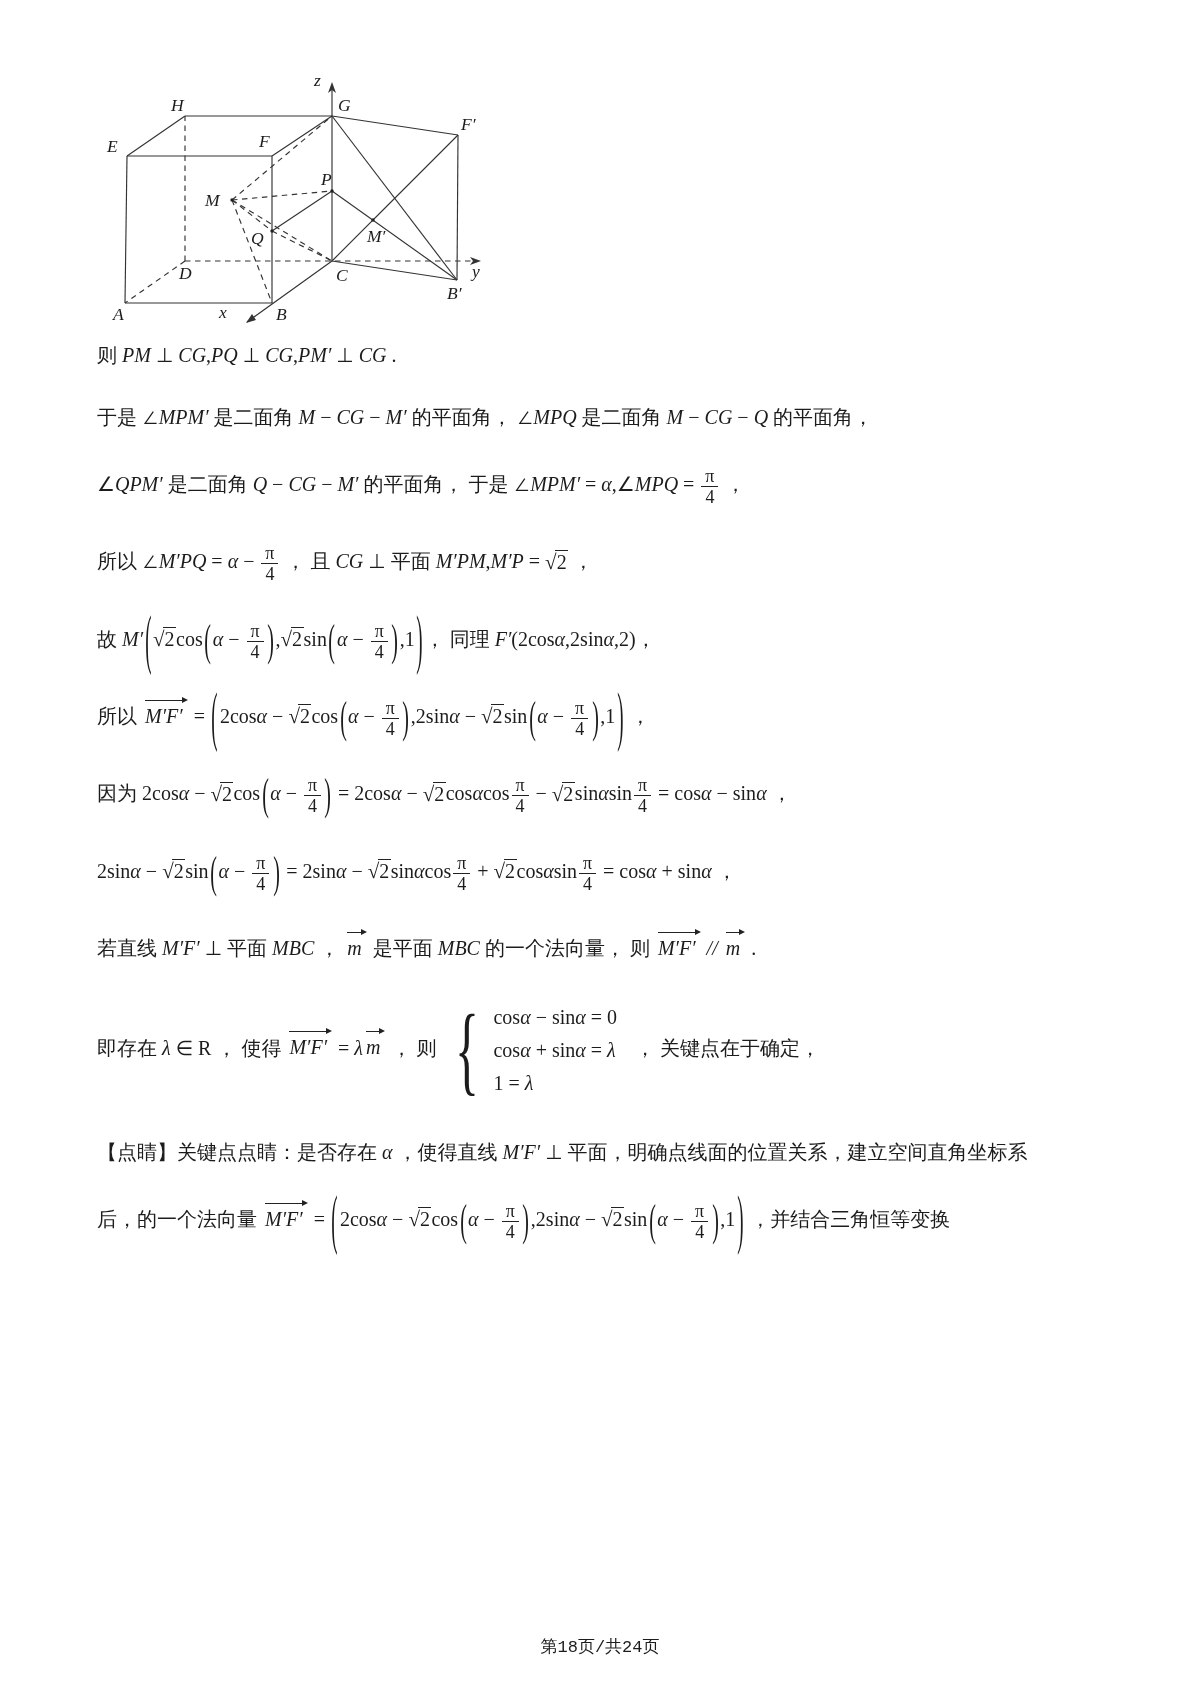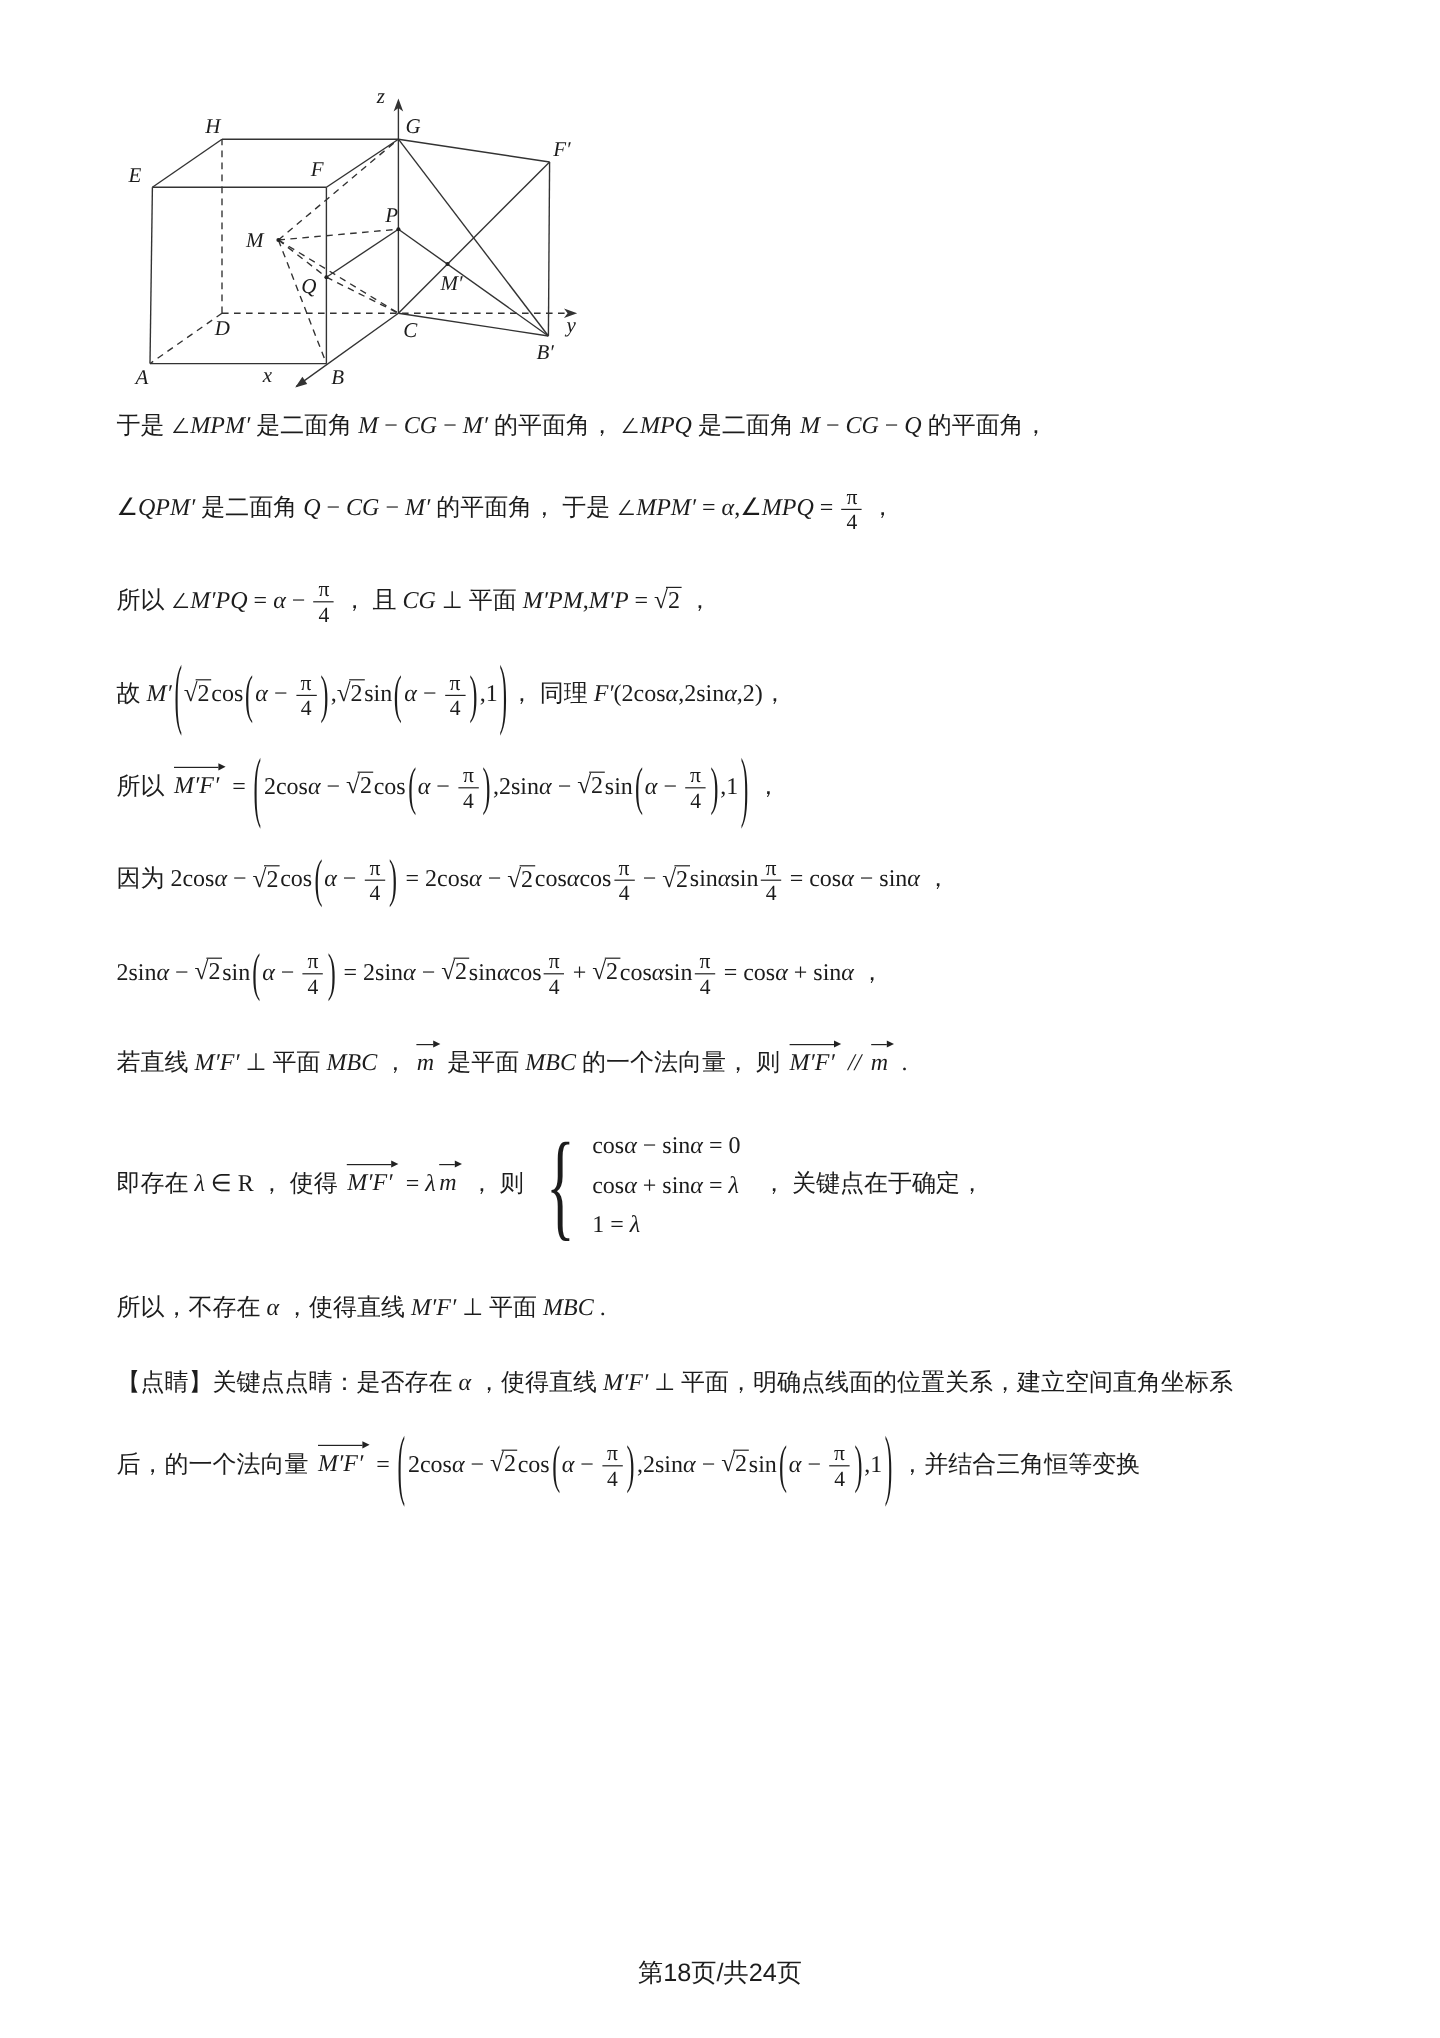--- a/index.html
+++ b/index.html
@@ -27,21 +27,21 @@
   .vec::after{content:'';position:absolute;top:-1px;right:0;border-left:6px solid #222;border-top:3px solid transparent;border-bottom:3px solid transparent}
   .grp{display:inline-flex;align-items:center;vertical-align:middle}
   .ginner{display:inline-block;white-space:nowrap}
   .paren{display:inline-block;font-size:21px;margin:0 1.5px;vertical-align:middle}
   .p1{transform:scaleY(3.1) scaleX(0.9)}
   .p2{transform:scaleY(2.1) scaleX(0.95)}
   .cases{display:inline-flex;align-items:center;vertical-align:middle;margin:0 2px}
   .brace{font-size:100px;line-height:1;transform:scaleX(0.5);margin-right:-14px;font-family:"Liberation Serif",serif}
   .rows{display:inline-block}
   .crow{display:block;margin:7px 16px;white-space:nowrap}
-  .footer{position:absolute;bottom:40px;left:0;width:100%;text-align:center;font-family:Liberation Sans, sans-serif;font-size:21px;color:#1c1c1c}
+  .footer{position:absolute;bottom:40px;left:0;width:100%;text-align:center;font-family:Liberation Mono, monospace;font-size:17px;color:#1c1c1c}
 </style>
 </head>
 <body>
 
 <div class="page">
 
   <svg class="fig" width="400" height="268" viewBox="0 0 400 268">
     <g>
       <line x1="32" y1="86" x2="177" y2="86"></line>
       <line x1="177" y1="86" x2="237" y2="46"></line>
@@ -99,20 +99,21 @@
       <text x="241" y="211">C</text>
       <text x="352" y="229">B′</text>
       <text x="377" y="207">y</text>
       <text x="18" y="250">A</text>
       <text x="181" y="250">B</text>
       <text x="124" y="248">x</text>
     </g>
   </svg>
 
   <div class="content" id="lines">
+      <div class="line"><span class="cn">则 </span><span class="it">PM</span><span class="rm"> ⊥ </span><span class="it">CG</span><span class="rm">,</span><span class="it">PQ</span><span class="rm"> ⊥ </span><span class="it">CG</span><span class="rm">,</span><span class="it">PM′</span><span class="rm"> ⊥ </span><span class="it">CG</span><span class="cn"> .</span></div>
       <div class="line"><span class="cn">于是 </span><span class="rm">∠</span><span class="it">MPM′</span><span class="cn"> 是二面角 </span><span class="it">M</span><span class="rm"> − </span><span class="it">CG</span><span class="rm"> − </span><span class="it">M′</span><span class="cn"> 的平面角， </span><span class="rm">∠</span><span class="it">MPQ</span><span class="cn"> 是二面角 </span><span class="it">M</span><span class="rm"> − </span><span class="it">CG</span><span class="rm"> − </span><span class="it">Q</span><span class="cn"> 的平面角，</span></div>
       <div class="line"><span class="rm">∠</span><span class="it">QPM′</span><span class="cn"> 是二面角 </span><span class="it">Q</span><span class="rm"> − </span><span class="it">CG</span><span class="rm"> − </span><span class="it">M′</span><span class="cn"> 的平面角， 于是 </span><span class="rm">∠</span><span class="it">MPM′</span><span class="rm"> = </span><span class="it">α</span><span class="rm">,</span><span class="rm">∠</span><span class="it">MPQ</span><span class="rm"> = </span><span class="frac">
           <span class="num">π</span>
           <span class="den">4</span>
         </span><span class="cn"> ，</span></div>
       <div class="line"><span class="cn">所以 </span><span class="rm">∠</span><span class="it">M′PQ</span><span class="rm"> = </span><span class="it">α</span><span class="rm"> − </span><span class="frac">
           <span class="num">π</span>
           <span class="den">4</span>
         </span><span class="cn"> ， 且 </span><span class="it">CG</span><span class="rm"> ⊥ </span><span class="cn">平面 </span><span class="it">M′PM</span><span class="rm">,</span><span class="it">M′P</span><span class="rm"> = </span><span class="sqrt"><span class="rsign">√</span><span class="rad">2</span></span><span class="cn"> ，</span></div>
       <div class="line"><span class="cn">故 </span><span class="it">M′</span><span class="grp">
@@ -183,21 +184,20 @@
         </span><span class="rm"> = cos</span><span class="it">α</span><span class="rm"> + sin</span><span class="it">α</span><span class="cn"> ，</span></div>
       <div class="line"><span class="cn">若直线 </span><span class="it">M′F′</span><span class="rm"> ⊥ </span><span class="cn">平面 </span><span class="it">MBC</span><span class="cn"> ， </span><span class="vec">m</span><span class="cn"> 是平面 </span><span class="it">MBC</span><span class="cn"> 的一个法向量， 则 </span><span class="vec">M′F′</span><span class="it"> // </span><span class="vec">m</span><span class="cn"> .</span></div>
       <div class="line"><span class="cn">即存在 </span><span class="it">λ</span><span class="rm"> ∈ R</span><span class="cn"> ， 使得 </span><span class="vec">M′F′</span><span class="rm"> = </span><span class="it">λ</span><span class="vec">m</span><span class="cn"> ， 则 </span><span class="cases">
           <span class="brace">{</span>
           <span class="rows">
             <span class="crow"><span class="rm">cos</span><span class="it">α</span><span class="rm"> − sin</span><span class="it">α</span><span class="rm"> = 0</span></span>
             <span class="crow"><span class="rm">cos</span><span class="it">α</span><span class="rm"> + sin</span><span class="it">α</span><span class="rm"> = </span><span class="it">λ</span></span>
             <span class="crow"><span class="rm">1 = </span><span class="it">λ</span></span>
           </span>
         </span><span class="cn">， 关键点在于确定，</span></div>
-      <div class="line"><span class="cn">所以，不存在 </span><span class="it">α</span><span class="cn"> ，使得直线 </span><span class="it">M′F′</span><span class="rm"> ⊥ </span><span class="cn">平面 </span><span class="it">MBC</span><span class="cn"> .</span></div>
       <div class="line"><span class="cn">【点睛】关键点点睛：是否存在 </span><span class="it">α</span><span class="cn"> ，使得直线 </span><span class="it">M′F′</span><span class="rm"> ⊥ </span><span class="cn">平面，明确点线面的位置关系，建立空间直角坐标系</span></div>
       <div class="line"><span class="cn">后，的一个法向量 </span><span class="vec">M′F′</span><span class="rm"> = </span><span class="grp">
           <span class="paren p1">(</span>
           <span class="ginner"><span class="rm">2cos</span><span class="it">α</span><span class="rm"> − </span><span class="sqrt"><span class="rsign">√</span><span class="rad">2</span></span><span class="rm">cos</span><span class="grp">
               <span class="paren p2">(</span>
               <span class="ginner"><span class="it">α</span><span class="rm"> − </span><span class="frac">
                   <span class="num">π</span>
                   <span class="den">4</span>
                 </span></span>
               <span class="paren p2">)</span>

